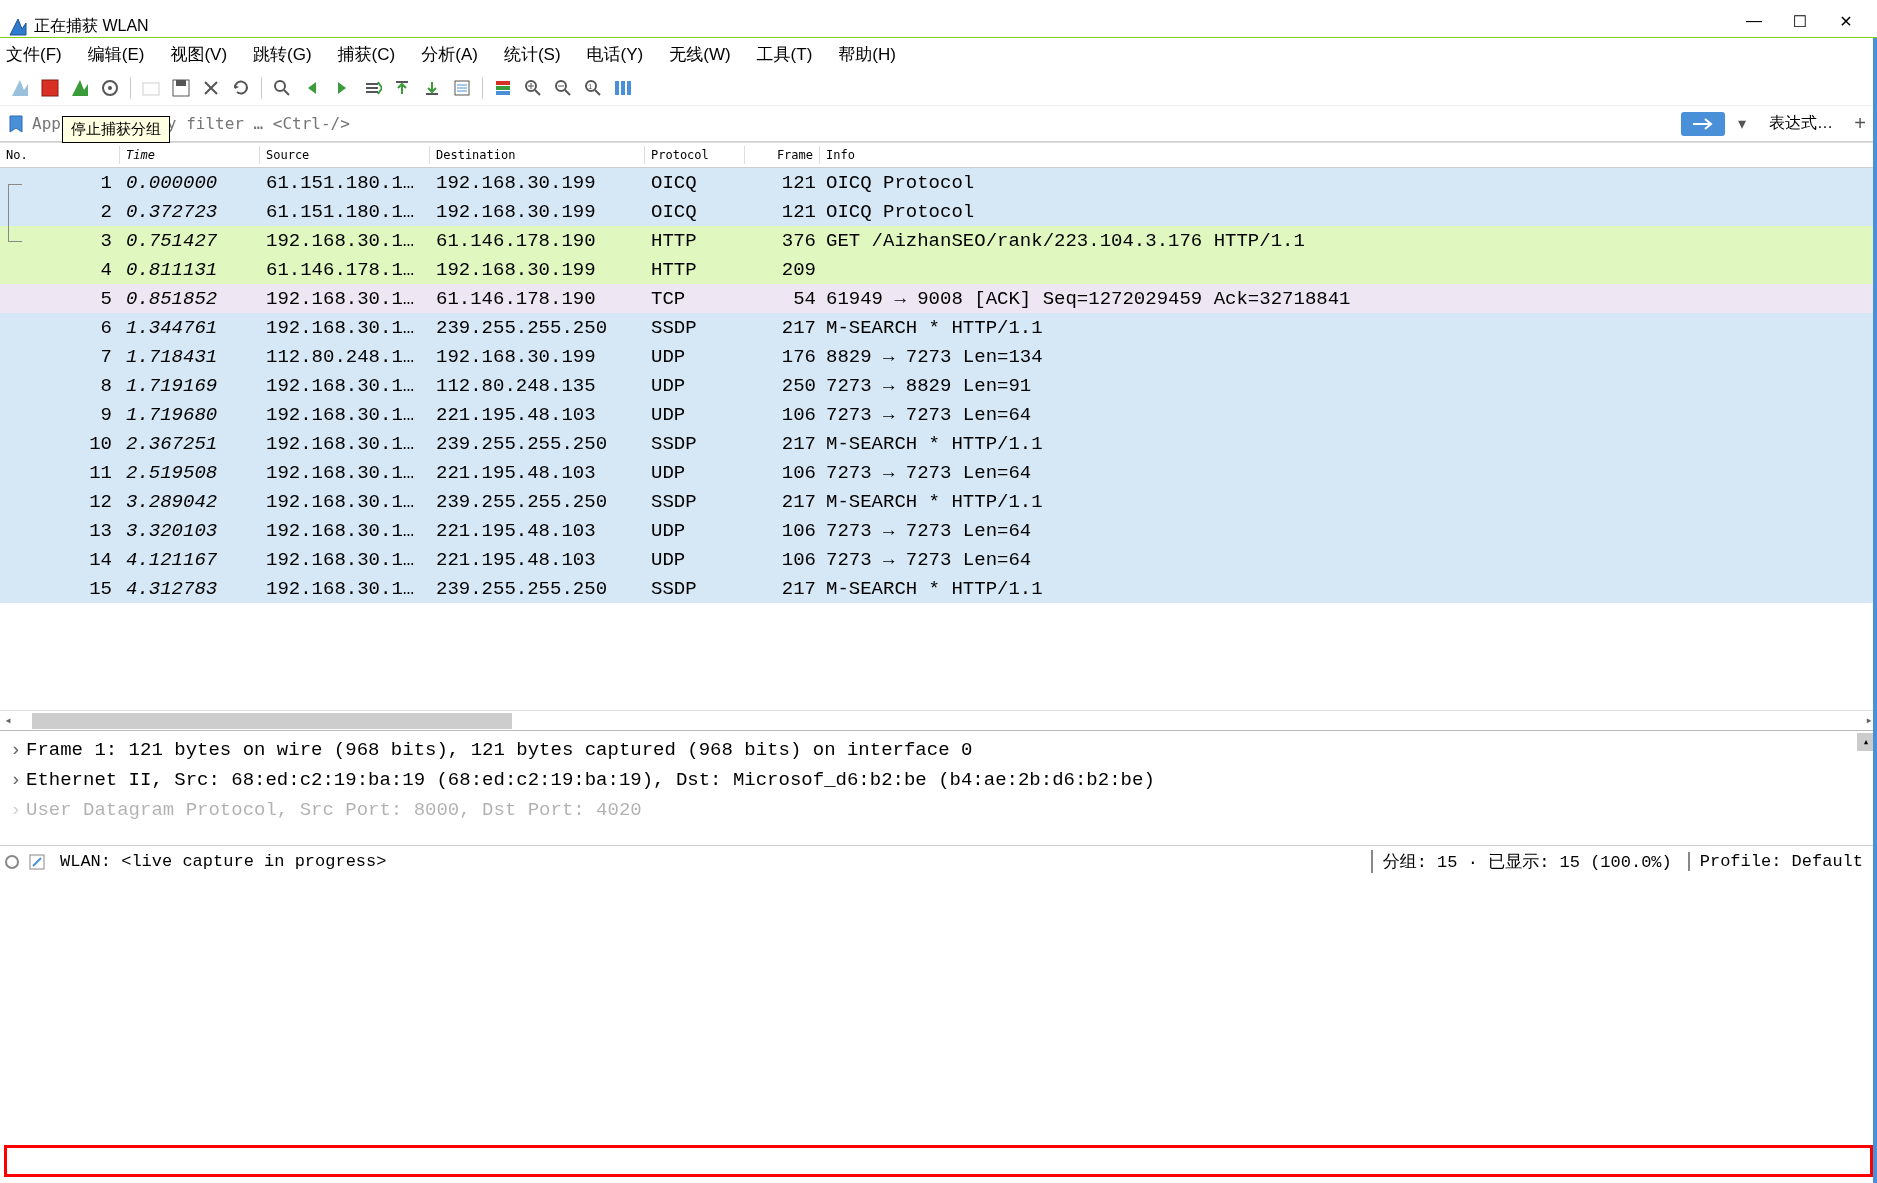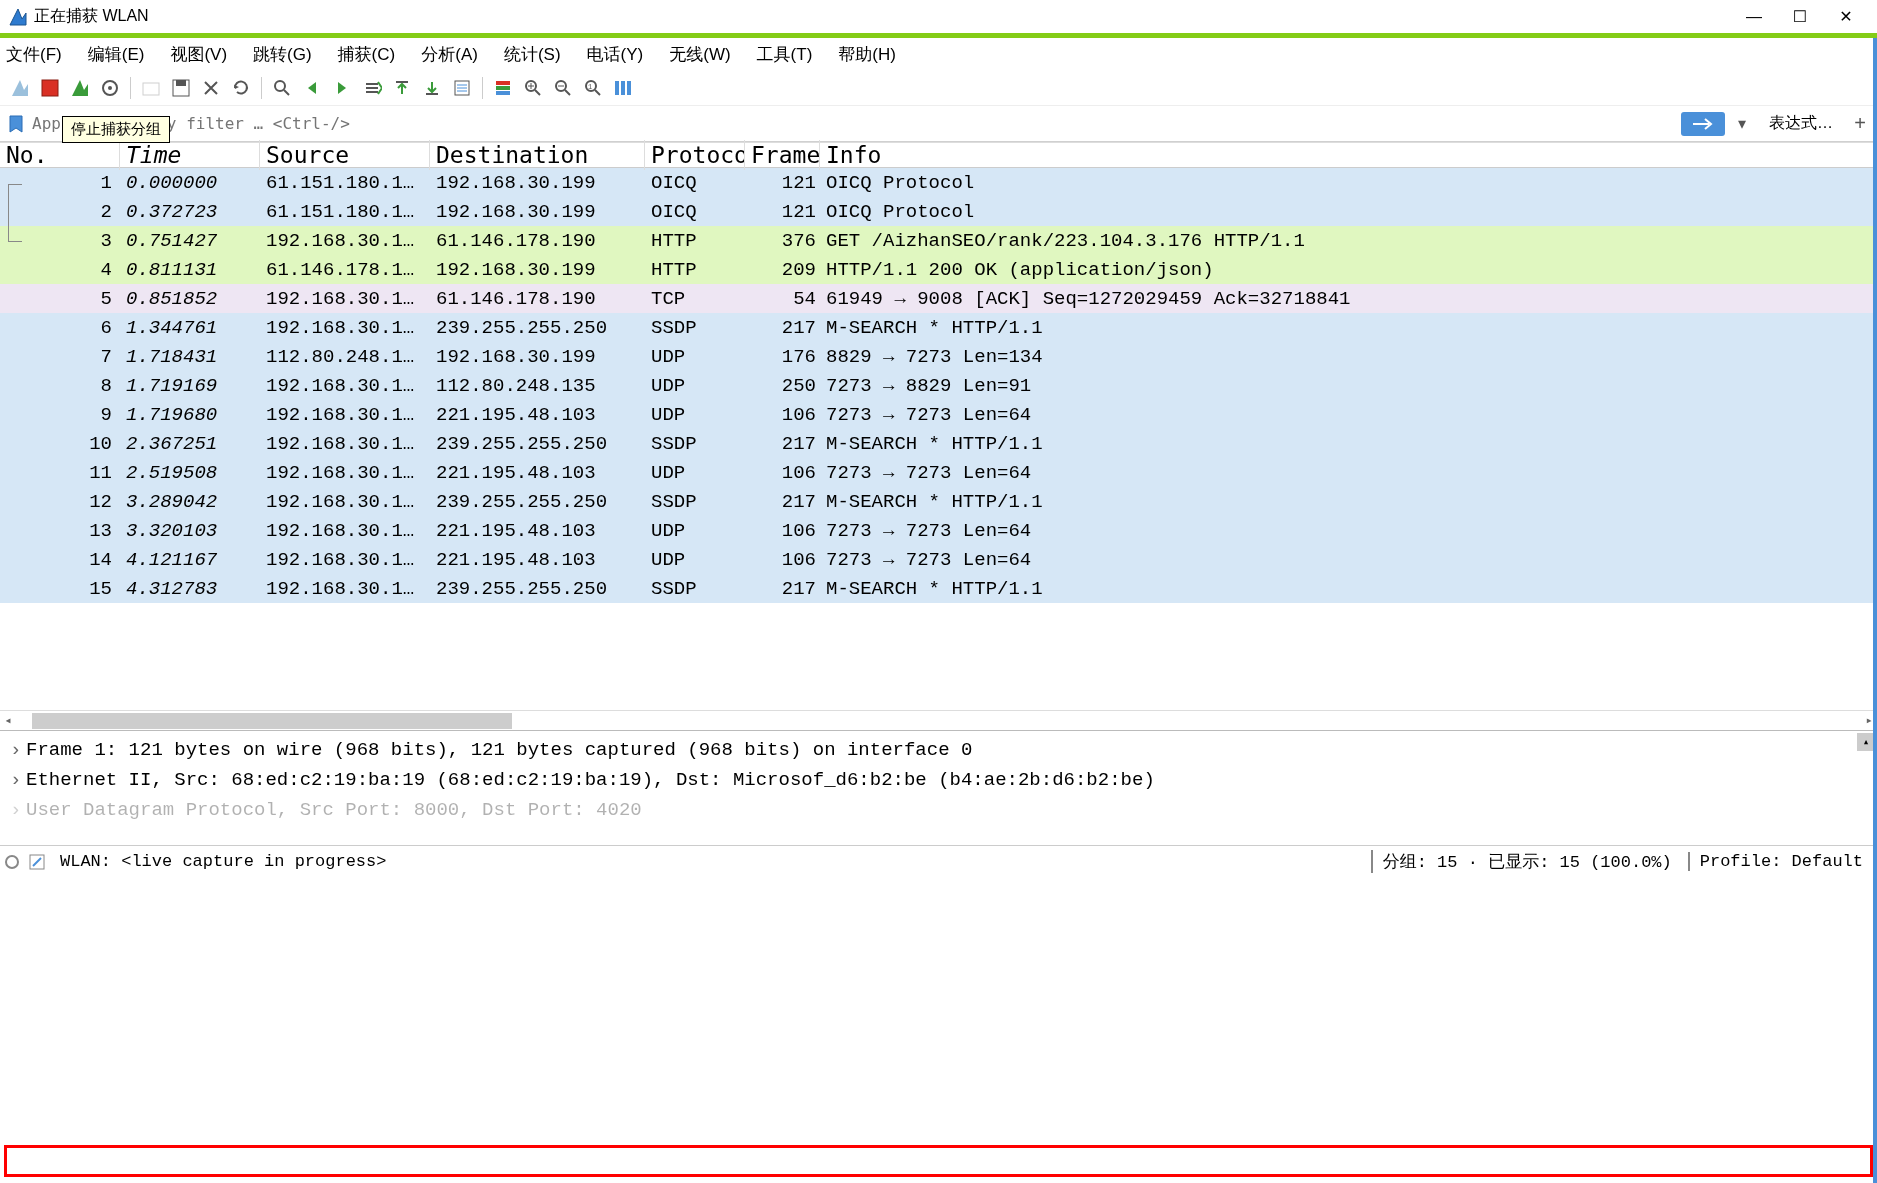--- a/index.html
+++ b/index.html
@@ -1,34 +1,34 @@
 <!DOCTYPE html>
 <html><head>
 <meta charset="utf-8">
 <style>
 * { box-sizing: border-box; margin: 0; padding: 0; }
 body { font-family: "Consolas", "Courier New", monospace; font-size: 18px; background: #fff; overflow: hidden; width: 1877px; height: 1183px; position: relative; }
-.titlebar { height: 38px; display: flex; align-items: center; padding: 0 8px; border-bottom: 5px solid #84cc16; font-family: "Microsoft YaHei", sans-serif; font-size: 16px; }
+.titlebar { height: 38px; display: flex; align-items: flex-end; padding: 0 8px; border-bottom: 1px solid #84cc16; font-family: "Microsoft YaHei", sans-serif; font-size: 16px; }
 .titlebar .icon { width: 20px; height: 20px; margin-right: 6px; }
 .titlebar .title { flex: 1; color: #000; }
 .titlebar .ctrl { width: 46px; height: 32px; display: flex; align-items: center; justify-content: center; cursor: pointer; font-size: 16px; }
 .menubar { height: 32px; display: flex; align-items: center; padding: 0 0; font-family: "Microsoft YaHei", sans-serif; font-size: 17px; gap: 14px; }
 .menubar .item { padding: 2px 6px; cursor: pointer; }
 .toolbar { height: 36px; display: flex; align-items: center; padding: 0 6px; gap: 2px; border-bottom: 1px solid #eee; }
 .toolbar .btn { width: 28px; height: 28px; display: flex; align-items: center; justify-content: center; cursor: pointer; color: #555; position: relative; }
 .toolbar .sep { width: 1px; height: 22px; background: #ccc; margin: 0 4px; }
 .filterbar { height: 36px; display: flex; align-items: center; padding: 0 6px; gap: 6px; border-bottom: 1px solid #d0d0d0; font-family: "Microsoft YaHei", sans-serif; font-size: 16px; }
 .filterbar .bookmark { width: 20px; height: 20px; display:flex;align-items:center;justify-content:center; }
 .filterbar input { flex: 1; border: none; outline: none; font-size: 16px; color: #999; font-family: "Consolas", monospace; }
 .filterbar .arrow-btn { width: 44px; height: 24px; background: #4a90d9; border-radius: 3px; display: flex; align-items: center; justify-content: center; color: #fff; cursor: pointer; }
 .filterbar .dd { width: 22px; text-align:center; cursor:pointer; color:#555; }
 .filterbar .expr { padding: 0 10px; cursor: pointer; white-space:nowrap; }
 .filterbar .plus { width: 22px; text-align:center; cursor:pointer; font-size:20px; color:#555;}
 .tooltip { position: absolute; top: 116px; left: 62px; background: #ffffe1; border: 1px solid #000; padding: 3px 8px; font-family: "Microsoft YaHei", sans-serif; font-size: 15px; z-index: 100; }
-.list-header { height: 26px; display: flex; border-bottom: 1px solid #ccc; align-items: center; font-family: "Consolas", monospace; font-size: 23px; color: #000; background:#fff; border-top:1px solid #ddd;}
+.list-header { height: 26px; display: flex; border-bottom: 1px solid #ccc; align-items: center; font-family: "Consolas", monospace; font-size: 12px; color: #000; background:#fff; border-top:1px solid #ddd;}
 .list-header .col { border-right: 1px solid #ddd; padding: 2px 6px; overflow: hidden; white-space: nowrap; cursor: pointer; }
 .c-no { width: 120px; text-align:left;} .c-time { width: 140px; font-style: italic; } .c-source { width: 170px; } .c-dest { width: 215px; } .c-proto { width: 100px; } .c-len { width: 75px; text-align:right;} .c-info { flex: 1; }
 .packet-list { height: 542px; overflow: hidden; }
 .row { height: 29px; display: flex; align-items: center; font-size: 19px; white-space: nowrap; }
 .row .col { padding: 2px 6px; overflow: hidden; }
 .row .c-no { text-align:right; padding-right:8px;}
 .row .c-len { text-align:right; padding-right:4px;}
 .bg-blue { background: #d6e7f6; }
 .bg-green { background: #e0f7c0; }
 .bg-lav { background: #eee6f3; }
@@ -258,21 +258,20 @@
       <div class="col c-len">376</div>
       <div class="col c-info">GET /AizhanSEO/rank/223.104.3.176 HTTP/1.1</div>
     </div>
     <div class="row bg-green">
       <div class="col c-no">4</div>
       <div class="col c-time">0.811131</div>
       <div class="col c-source">61.146.178.1…</div>
       <div class="col c-dest">192.168.30.199</div>
       <div class="col c-proto">HTTP</div>
       <div class="col c-len">209</div>
-      <div class="col c-info">HTTP/1.1 200 OK  (application/json)</div>
     </div>
     <div class="row bg-lav">
       <div class="col c-no">5</div>
       <div class="col c-time">0.851852</div>
       <div class="col c-source">192.168.30.1…</div>
       <div class="col c-dest">61.146.178.190</div>
       <div class="col c-proto">TCP</div>
       <div class="col c-len">54</div>
       <div class="col c-info">61949 → 9008 [ACK] Seq=1272029459 Ack=32718841</div>
     </div>

